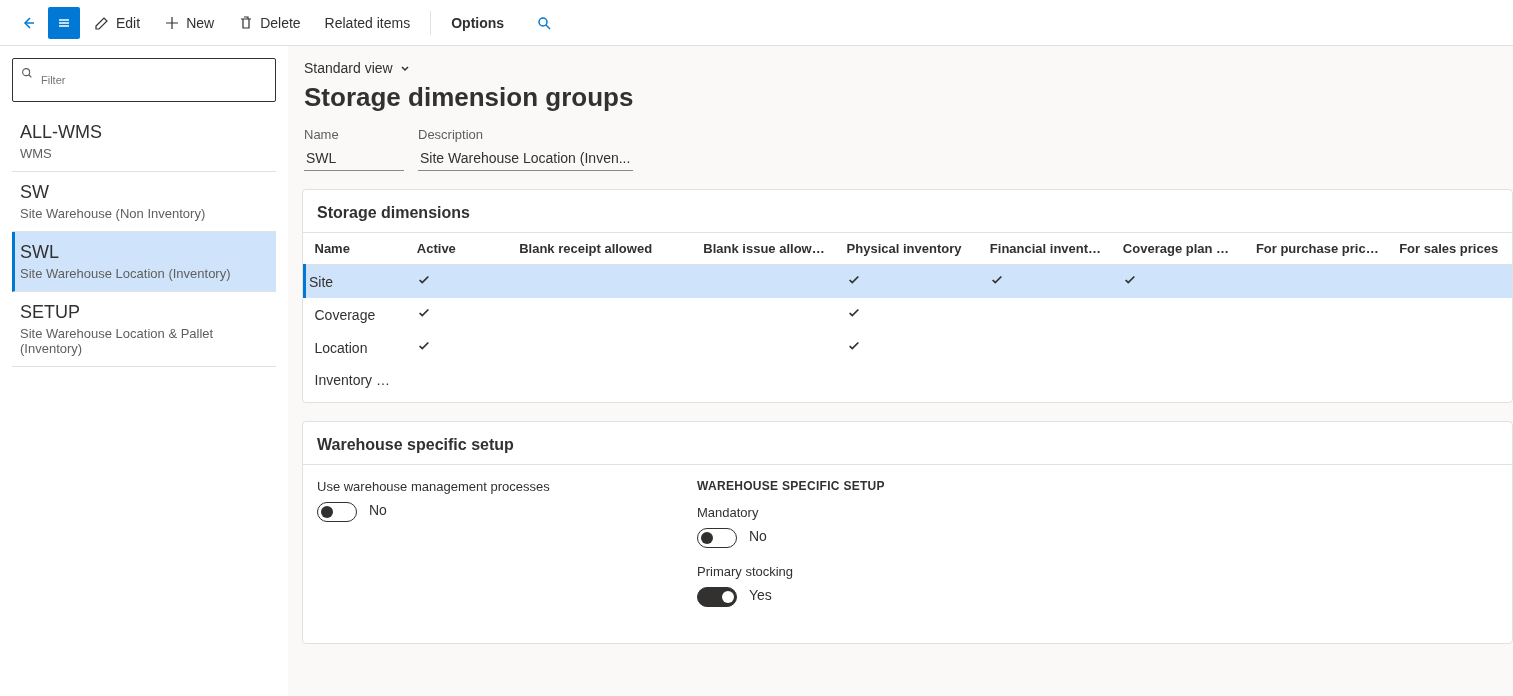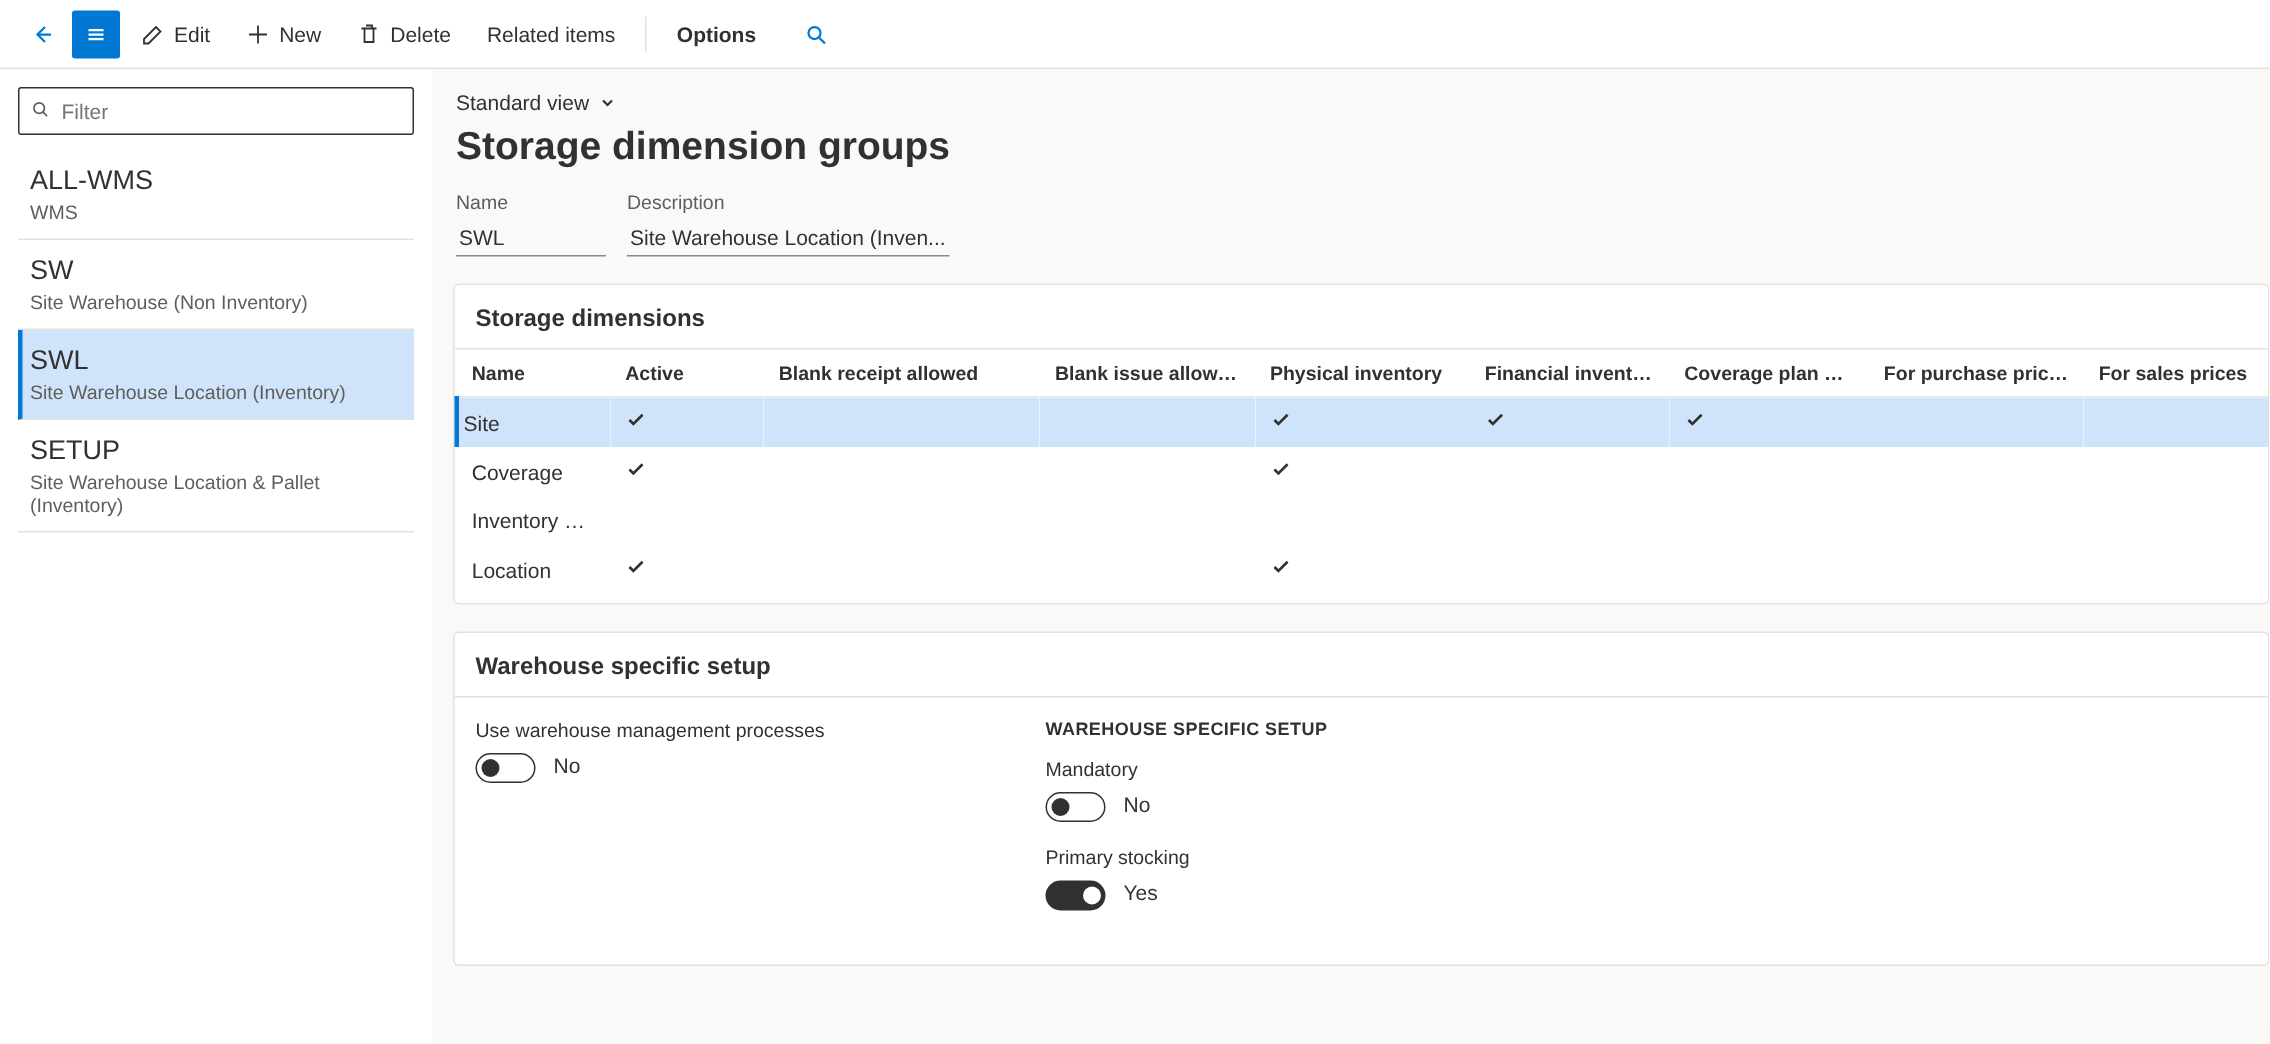--- a/index.html
+++ b/index.html
@@ -12,21 +12,21 @@
 .toolbar-btn.primary { background: #0078d4; color: #fff; }
 .toolbar-btn.bold { font-weight: 600; }
 .toolbar-sep { width: 1px; height: 24px; background: #e1e1e1; margin: 0 6px; }
 .toolbar svg { width: 16px; height: 16px; }
 
 
 .shell { display: flex; height: calc(100% - 46px); }
 
 
 .sidebar { width: 288px; padding: 12px; border-right: 0; }
-.sidebar-filter { width: 100%; height: 32px; border: 1px solid #323130; border-radius: 2px; padding: 0 8px 0 28px; font-size: 14px; background: #fff; }
+.sidebar-filter { width: 100%; height: 44px; border: 1px solid #323130; border-radius: 2px; padding: 0 8px 0 28px; font-size: 11px; background: #fff; }
 .filter-wrap { position: relative; margin-bottom: 10px; }
 .filter-wrap svg { position: absolute; left: 8px; top: 8px; width: 14px; height: 14px; color: #605e5c; }
 .list-item { padding: 10px 8px; border-bottom: 1px solid #e1e1e1; cursor: pointer; }
 .list-item.selected { background: #cfe4fa; border-left: 3px solid #0078d4; padding-left: 5px; }
 .list-item .title { font-size: 18px; font-weight: 400; color: #323130; }
 .list-item .subtitle { font-size: 13px; color: #605e5c; margin-top: 3px; }
 
 
 .main { flex: 1; background: #faf9f8; padding: 14px 0 14px 14px; overflow: hidden; }
 .view-pill { font-size: 14px; color: #323130; display: inline-flex; align-items: center; gap: 6px; cursor: pointer; margin-left: 2px; }
@@ -220,40 +220,40 @@
                 <td></td>
                 <td><span class="check"><svg viewBox="0 0 16 16" fill="none" stroke="currentColor" stroke-width="2">
                       <path d="M3 8l3 3 7-7"></path>
                     </svg></span></td>
                 <td></td>
                 <td></td>
                 <td></td>
                 <td></td>
               </tr>
               <tr>
+                <td>Location</td>
+                <td><span class="check"><svg viewBox="0 0 16 16" fill="none" stroke="currentColor" stroke-width="2">
+                      <path d="M3 8l3 3 7-7"></path>
+                    </svg></span></td>
+                <td></td>
+                <td></td>
+                <td><span class="check"><svg viewBox="0 0 16 16" fill="none" stroke="currentColor" stroke-width="2">
+                      <path d="M3 8l3 3 7-7"></path>
+                    </svg></span></td>
+                <td></td>
+                <td></td>
+                <td></td>
+                <td></td>
+              </tr>
+              <tr>
                 <td>Inventory st...</td>
                 <td></td>
                 <td></td>
                 <td></td>
                 <td></td>
-                <td></td>
-                <td></td>
-                <td></td>
-                <td></td>
-              </tr>
-              <tr>
-                <td>Location</td>
-                <td><span class="check"><svg viewBox="0 0 16 16" fill="none" stroke="currentColor" stroke-width="2">
-                      <path d="M3 8l3 3 7-7"></path>
-                    </svg></span></td>
-                <td></td>
-                <td></td>
-                <td><span class="check"><svg viewBox="0 0 16 16" fill="none" stroke="currentColor" stroke-width="2">
-                      <path d="M3 8l3 3 7-7"></path>
-                    </svg></span></td>
                 <td></td>
                 <td></td>
                 <td></td>
                 <td></td>
               </tr>
             </tbody>
         </table>
       </div>
     </div>
 

